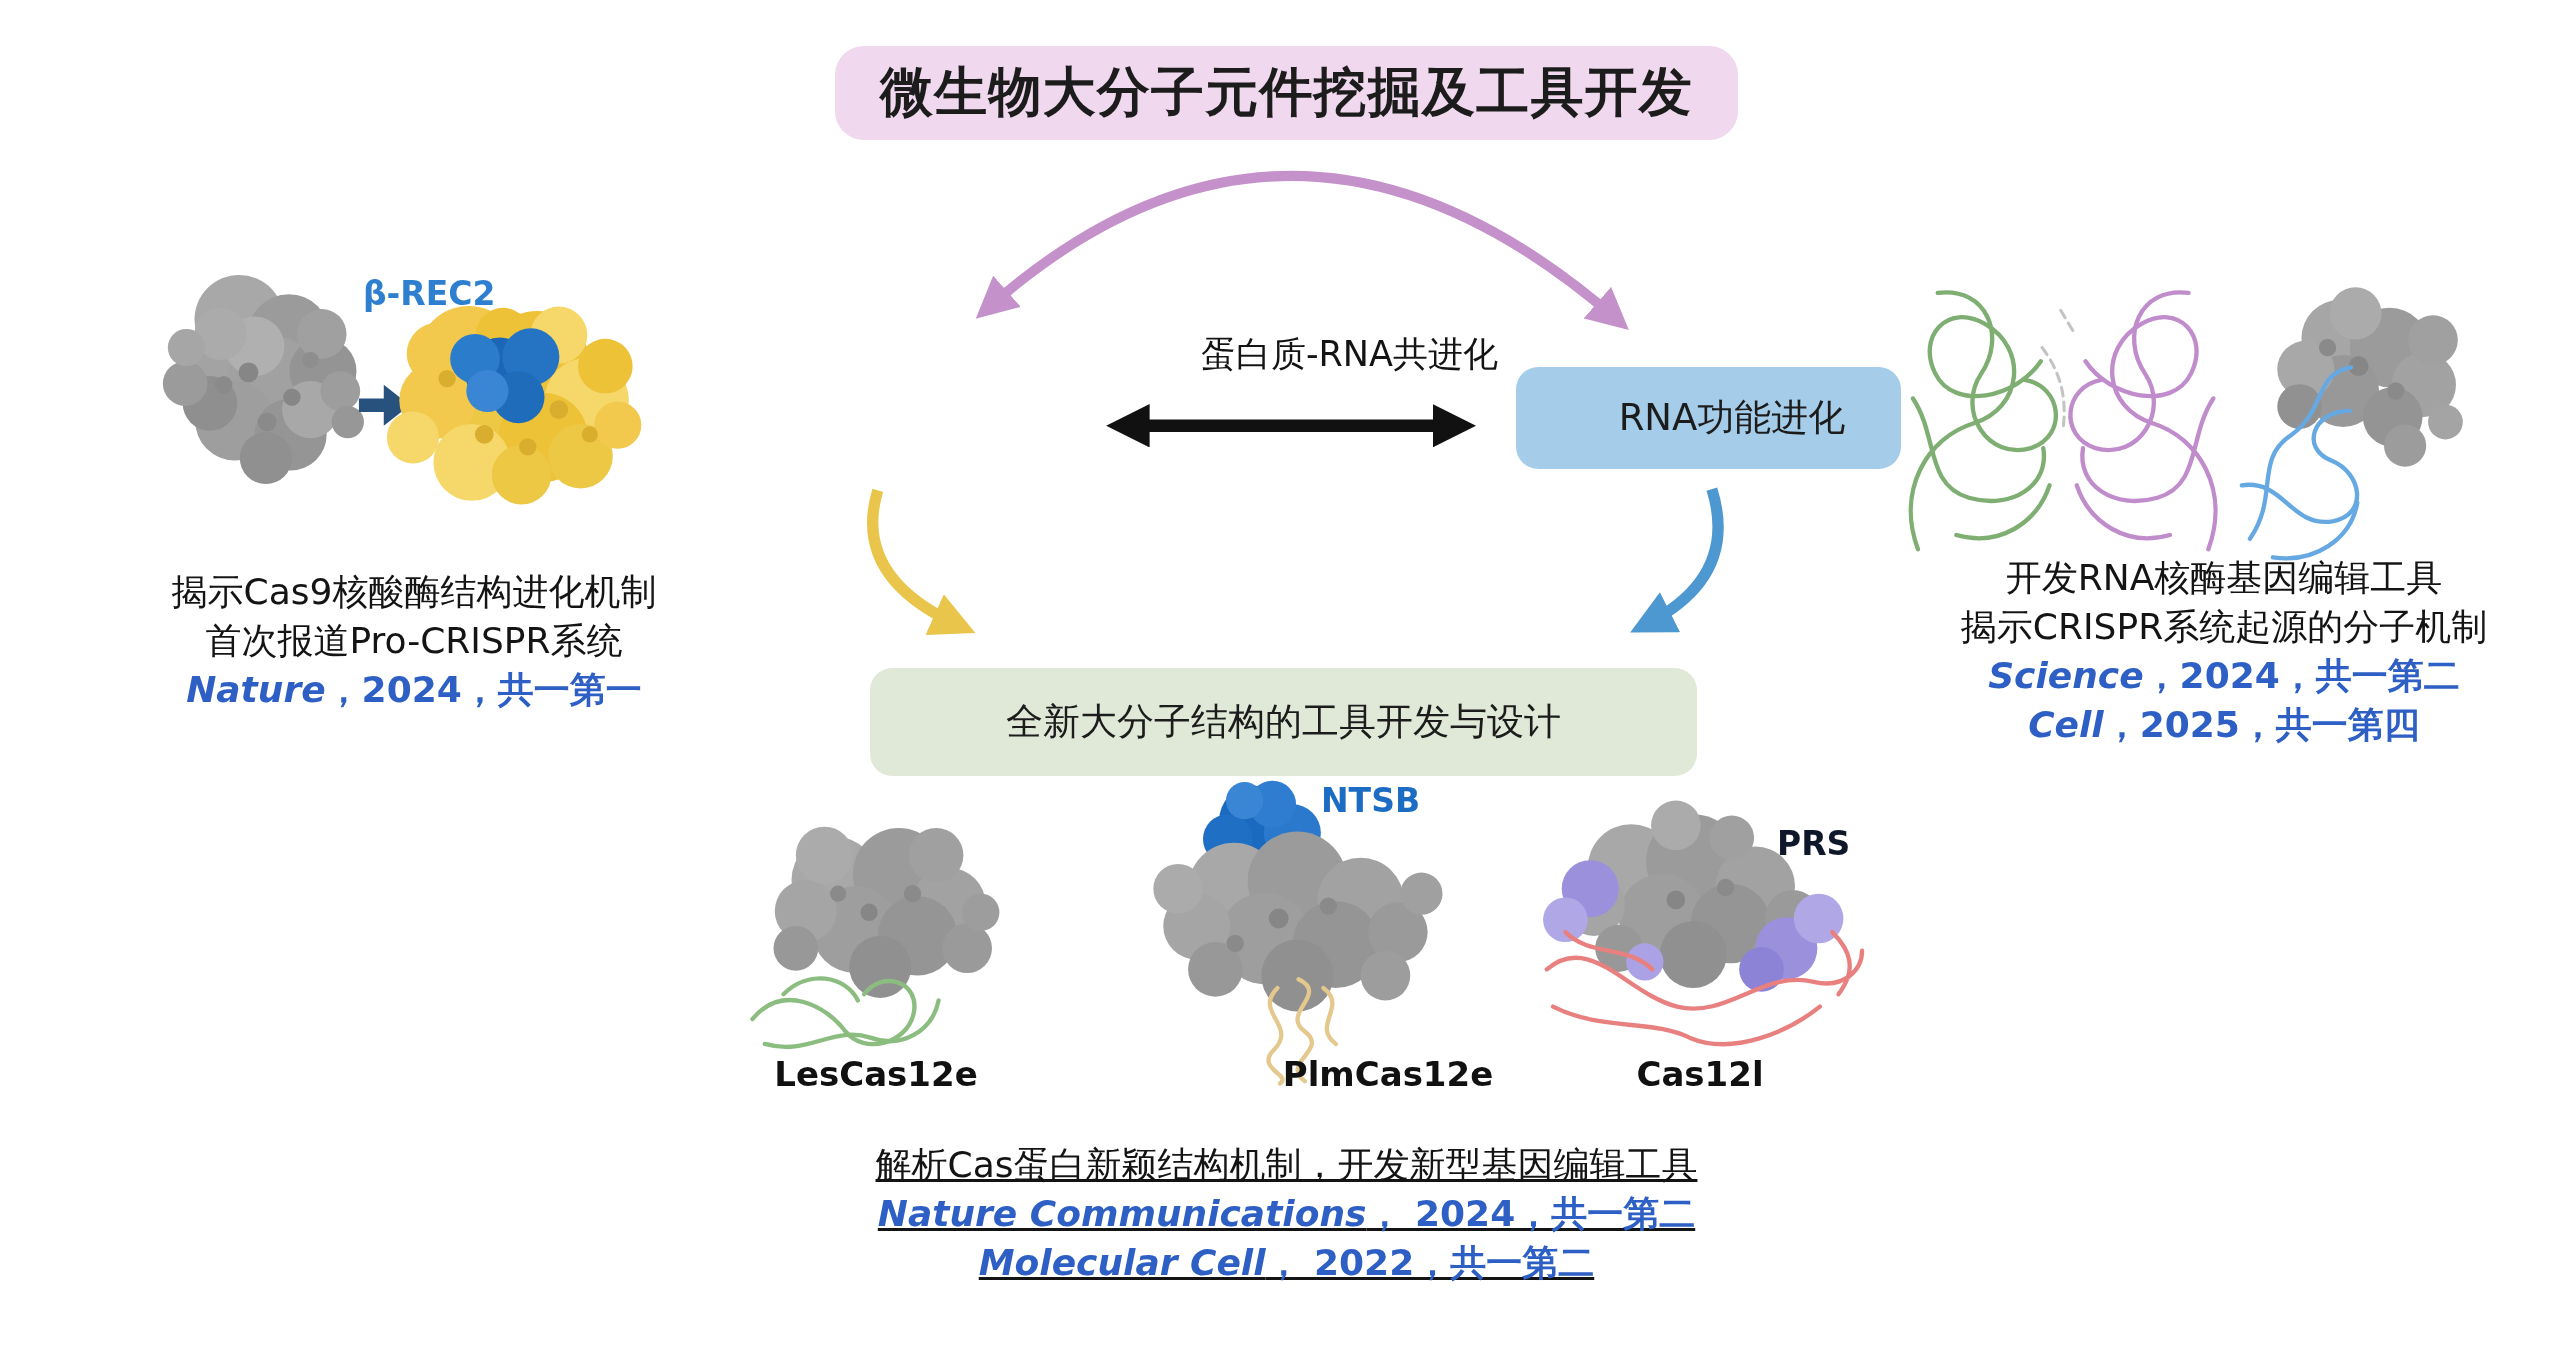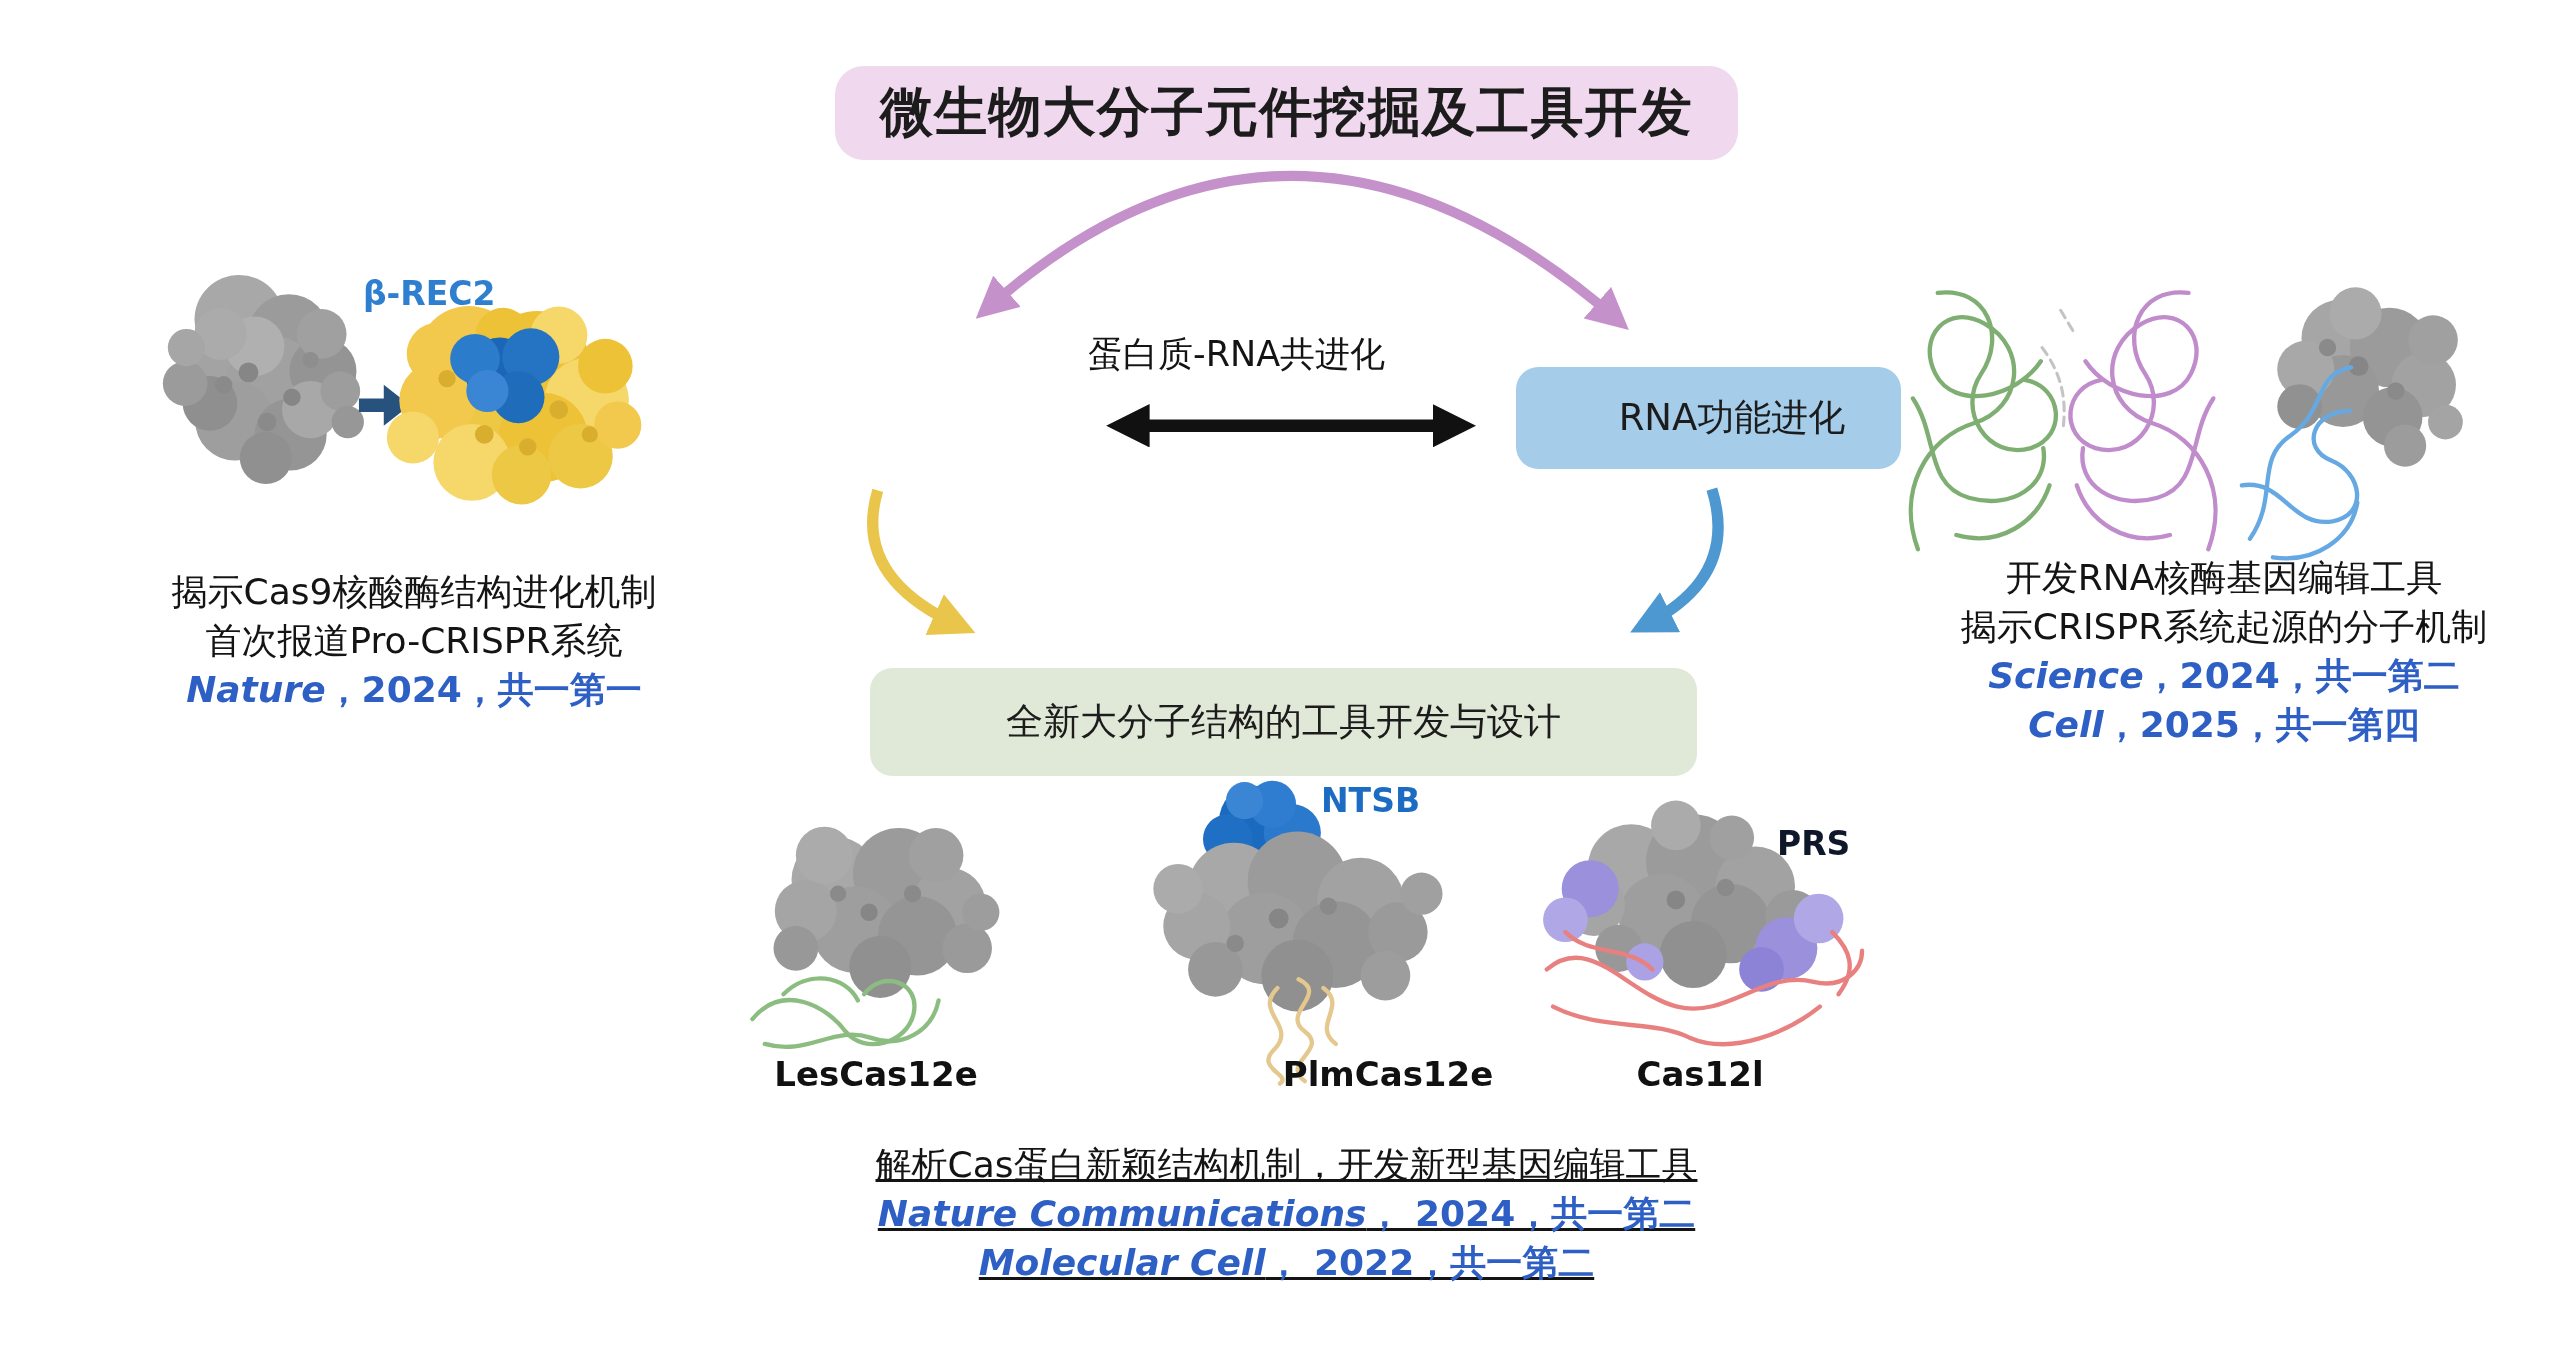--- a/index.html
+++ b/index.html
@@ -7,21 +7,21 @@
        font-family:"DejaVu Sans","Liberation Sans",sans-serif;color:#141414;}
   .stage{position:relative;width:2576px;height:1361px;background:#fff;}
   #art{position:absolute;left:0;top:0;z-index:1;}
   .abs{position:absolute;z-index:2;}
   .box{display:flex;align-items:center;justify-content:center;
        border-radius:22.3px;font-size:37px;color:#1c1c1c;text-align:center;}
   .title-box{background:#f0d9ee;border-radius:28.6px;font-size:53px;font-weight:600;letter-spacing:1.2px;}
   .protein-box{background:#f6f3d8;}
   .rna-box{background:#a5cde9;}
   .design-box{background:#e0e9d7;}
-  .coevo{font-size:35px;text-align:left;color:#141414;}
+  .coevo{font-size:35px;text-align:right;color:#141414;}
   .text-block{text-align:center;font-size:36px;line-height:1.36;color:#141414;}
   .cite{color:#2d5fc4;font-weight:700;}
   .journal{font-style:italic;}
   .tag{font-weight:700;font-size:33px;}
   .tag-rec2{color:#2f7fd1;}
   .tag-ntsb{color:#1b6cc2;}
   .tag-prs{color:#0f172a;}
   .mol-label{font-size:34px;font-weight:700;text-align:center;color:#111;}
 </style>
 </head>
@@ -247,21 +247,21 @@
       </g>
       <g fill="none" stroke="#e98080" stroke-width="7" stroke-linecap="round">
         <path d="M2492 1562 C2562 1502 2622 1602 2702 1622 C2782 1642 2842 1562 2922 1582 C2972 1594 3000 1562 3000 1532"></path>
         <path d="M2502 1622 C2582 1662 2662 1642 2722 1672 C2792 1702 2882 1662 2932 1622"></path>
         <path d="M2522 1502 C2562 1542 2622 1522 2662 1562"></path>
         <path d="M2952 1502 C2982 1532 2992 1562 2962 1602"></path>
       </g>
     </g>
   </svg>
 
-  <div class="abs box title-box" style="left:835px;top:46px;width:903px;height:94px;margin-top:20px;">
+  <div class="abs box title-box" style="left:835px;top:46px;width:903px;height:94px;">
     <span>微生物大分子元件挖掘及工具开发</span>
   </div>
 
   <div class="abs coevo" style="left:1088px;top:331px;width:410px;">蛋白质-RNA共进化</div>
 
 
   <div class="abs box rna-box" style="left:1516px;top:367px;width:338px;height:102px;padding-left:47px;">
     <span>RNA功能进化</span>
   </div>
 

